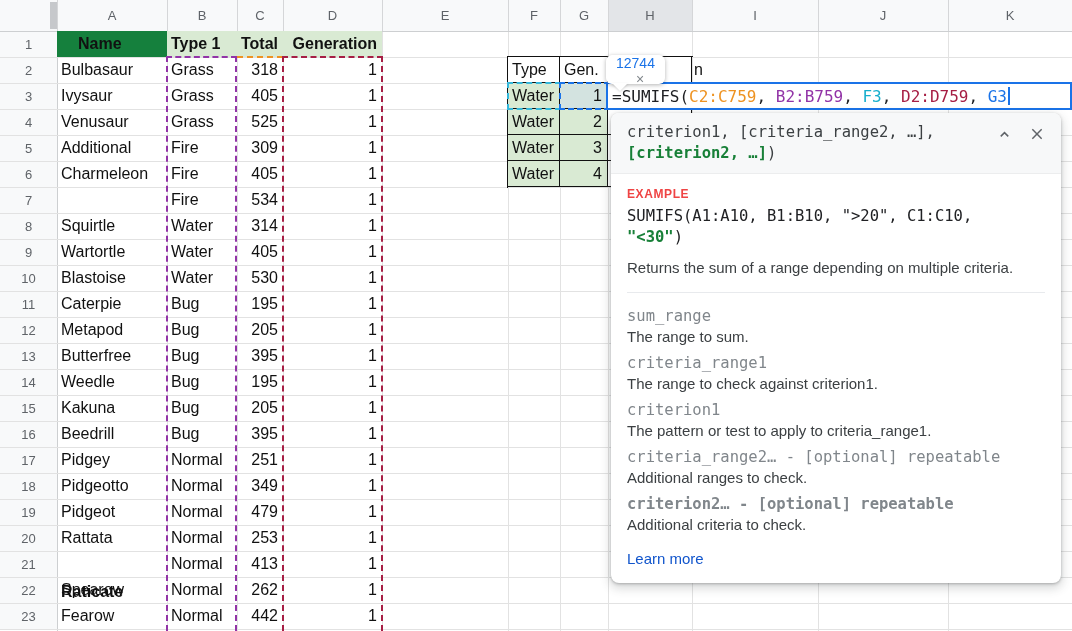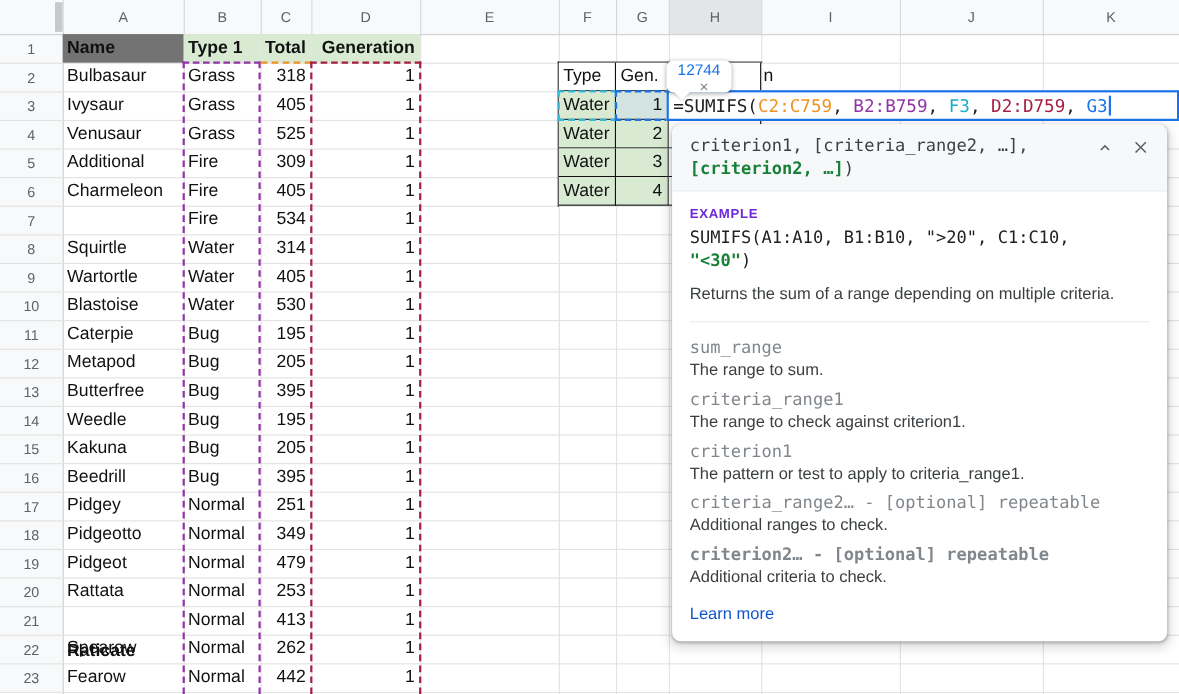--- a/index.html
+++ b/index.html
@@ -28,21 +28,21 @@
               filter:drop-shadow(0 1px 1px rgba(0,0,0,.15));}
   
   .popup{z-index:40;width:450px;background:#fff;border-radius:8px;overflow:hidden;
          box-shadow:0 1px 3px rgba(60,64,67,.35),0 4px 10px 2px rgba(60,64,67,.18);}
   .hp-header{position:relative;background:#F7F8F9;padding:9px 80px 9px 16px;border-bottom:1px solid #ECEDEE;}
   .hp-sigline{font-family:"DejaVu Sans Mono","Liberation Mono",monospace;font-size:15.5px;line-height:21px;color:#3C4043;white-space:pre;}
   .green{color:#188038;font-weight:700;}
   .hp-icons{position:absolute;top:13px;right:16px;display:flex;gap:17px;align-items:center;}
   .hp-icons span{cursor:pointer;display:flex;}
   .hp-body{padding:13px 16px 0;}
-  .hp-label{font-weight:700;font-size:12px;letter-spacing:.6px;color:#6d28d9;line-height:14px;margin-bottom:5px;}
+  .hp-label{font-weight:700;font-size:12px;letter-spacing:.6px;color:#ef4444;line-height:14px;margin-bottom:5px;}
   .hp-code{font-family:"DejaVu Sans Mono","Liberation Mono",monospace;font-size:15.5px;line-height:21px;color:#202124;white-space:pre;}
   .hp-example{margin-bottom:10px;}
   .hp-about{font-size:15px;line-height:20px;color:#3C4043;margin-bottom:14px;}
   .hp-divider{border-top:1px solid #E8EAED;margin-bottom:13px;}
   .hp-param{margin-bottom:7px;}
   .hp-pname{font-family:"DejaVu Sans Mono","Liberation Mono",monospace;font-size:15.5px;line-height:21px;color:#80868B;white-space:pre;}
   .hp-pdesc{font-size:15px;line-height:19px;color:#3C4043;}
   .hp-learn{display:inline-block;margin:9px 0 16px;font-size:15px;color:#1155CC;text-decoration:none;cursor:pointer;}
 </style>
 </head>
@@ -185,21 +185,21 @@
     <div class="abs" style="left: 0px; top: 395px; width: 1072px; height: 1px; background: rgb(226, 226, 226); z-index: 1;"></div>
     <div class="abs" style="left: 0px; top: 421px; width: 1072px; height: 1px; background: rgb(226, 226, 226); z-index: 1;"></div>
     <div class="abs" style="left: 0px; top: 447px; width: 1072px; height: 1px; background: rgb(226, 226, 226); z-index: 1;"></div>
     <div class="abs" style="left: 0px; top: 473px; width: 1072px; height: 1px; background: rgb(226, 226, 226); z-index: 1;"></div>
     <div class="abs" style="left: 0px; top: 499px; width: 1072px; height: 1px; background: rgb(226, 226, 226); z-index: 1;"></div>
     <div class="abs" style="left: 0px; top: 525px; width: 1072px; height: 1px; background: rgb(226, 226, 226); z-index: 1;"></div>
     <div class="abs" style="left: 0px; top: 551px; width: 1072px; height: 1px; background: rgb(226, 226, 226); z-index: 1;"></div>
     <div class="abs" style="left: 0px; top: 577px; width: 1072px; height: 1px; background: rgb(226, 226, 226); z-index: 1;"></div>
     <div class="abs" style="left: 0px; top: 603px; width: 1072px; height: 1px; background: rgb(226, 226, 226); z-index: 1;"></div>
     <div class="abs" style="left: 0px; top: 629px; width: 1072px; height: 1px; background: rgb(226, 226, 226); z-index: 1;"></div>
-    <div class="abs cell bold" style="left: 57px; top: 31px; width: 110px; height: 26px; background: #737373; padding: 0px 0px 0px 4px;">Name</div>
+    <div class="abs cell bold" style="left: 57px; top: 31px; width: 110px; height: 26px; background: #15803d; padding: 0px 0px 0px 21px;">Name</div>
     <div class="abs cell bold" style="left: 167px; top: 31px; width: 70px; height: 26px; background: rgb(217, 234, 211); padding: 0px 0px 0px 4px;">Type 1</div>
     <div class="abs cell bold right" style="left: 237px; top: 31px; width: 46px; height: 26px; background: rgb(217, 234, 211); padding: 0px 5px 0px 0px;">Total</div>
     <div class="abs cell bold right" style="left: 283px; top: 31px; width: 99px; height: 26px; background: rgb(217, 234, 211); padding: 0px 5px 0px 0px;">Generation</div>
     <div class="abs cell" style="left: 57px; top: 57px; width: 110px; height: 26px; padding: 0px 0px 0px 4px;">Bulbasaur</div>
     <div class="abs cell" style="left: 167px; top: 57px; width: 70px; height: 26px; padding: 0px 0px 0px 4px;">Grass</div>
     <div class="abs cell right" style="left: 237px; top: 57px; width: 46px; height: 26px; padding: 0px 5px 0px 0px;">318</div>
     <div class="abs cell right" style="left: 283px; top: 57px; width: 99px; height: 26px; padding: 0px 5px 0px 0px;">1</div>
     <div class="abs cell" style="left: 57px; top: 83px; width: 110px; height: 26px; padding: 0px 0px 0px 4px;">Ivysaur</div>
     <div class="abs cell" style="left: 167px; top: 83px; width: 70px; height: 26px; padding: 0px 0px 0px 4px;">Grass</div>
     <div class="abs cell right" style="left: 237px; top: 83px; width: 46px; height: 26px; padding: 0px 5px 0px 0px;">405</div>

